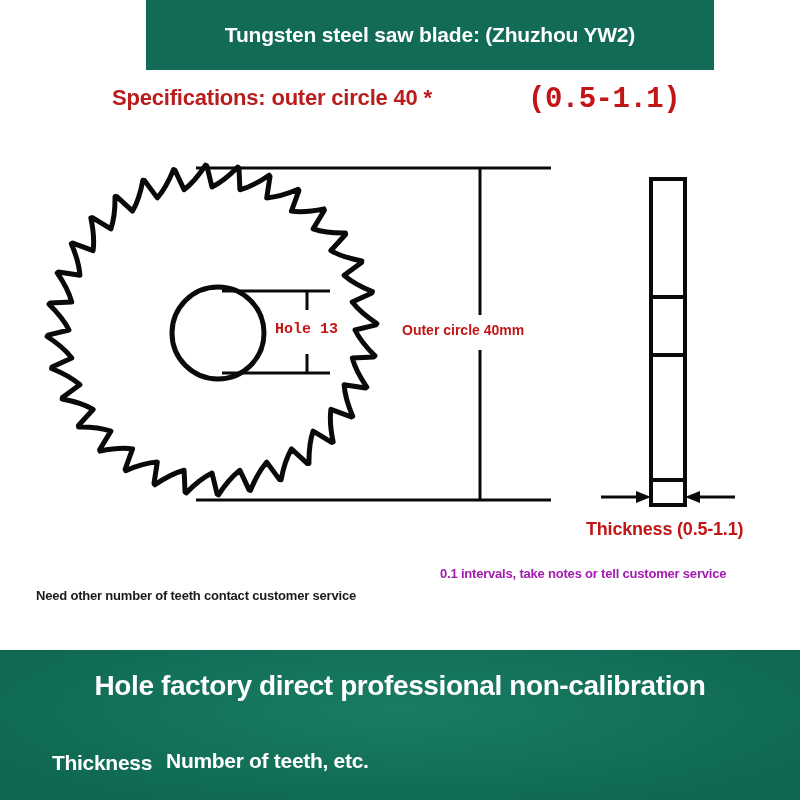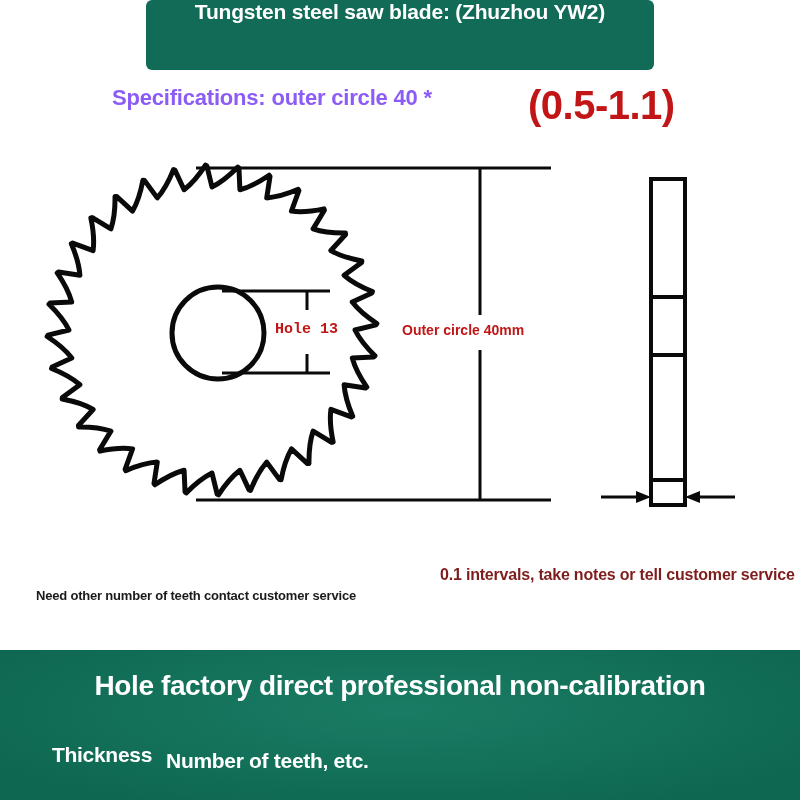--- a/index.html
+++ b/index.html
@@ -18,57 +18,57 @@
     width: 800px;
     height: 800px;
     background: #ffffff;
   }
 
   
   .top-banner {
     position: absolute;
     left: 146px;
     top: 0px;
-    width: 508px;
+    width: 568px;
     height: 70px;
     background: #116b56;
     display: flex;
+    align-items: center;
     justify-content: center;
     box-sizing: border-box;
-    border-radius: 6px;
   }
   .top-banner-text {
     color: #ffffff;
     font-size: 21px;
     font-weight: bold;
     letter-spacing: -0.2px;
     white-space: nowrap;
   }
 
   
   .spec-block {
     position: absolute;
     left: 112px;
     top: 84px;
     width: 420px;
   }
   .spec-line {
-    color: #8b5cf6;
+    color: #b91c1c;
     font-size: 22px;
     font-weight: bold;
     line-height: 1.26;
     letter-spacing: -0.2px;
   }
   .thickness-range {
     position: absolute;
     left: 528px;
     top: 83px;
     color: #c21616;
-    font-family: Liberation Sans, sans-serif;
-    font-size: 40px;
+    font-family: Liberation Mono, monospace;
+    font-size: 29px;
     font-weight: bold;
     letter-spacing: -0.5px;
     white-space: nowrap;
   }
 
   
   .drawing {
     position: absolute;
     left: 0px;
     top: 150px;
@@ -132,22 +132,22 @@
     color: #1a1a1a;
     font-size: 13px;
     font-weight: bold;
     letter-spacing: -0.2px;
     white-space: nowrap;
   }
   .note-thickness {
     position: absolute;
     left: 440px;
     top: 566px;
-    color: #7f1d1d;
-    font-size: 16px;
+    color: #a21caf;
+    font-size: 13px;
     font-weight: bold;
     letter-spacing: -0.2px;
     white-space: nowrap;
   }
 
   
   .bottom-banner {
     position: absolute;
     left: 0px;
     top: 650px;
@@ -178,21 +178,21 @@
     gap: 14px;
   }
   .promo-item {
     color: #ffffff;
     font-size: 21px;
     font-weight: bold;
     letter-spacing: -0.3px;
     white-space: nowrap;
   }
   .promo-item.d1 { margin-top: 17px; }
-  .promo-item.d2 { margin-top: 7px; }
+  .promo-item.d2 { margin-top: 15px; }
   .promo-item.d3 {
     white-space: normal;
     width: 235px;
     line-height: 1.12;
     margin-top: 13px;
   }
 </style>
 </head>
 <body>
 
@@ -238,20 +238,21 @@
       <line x1="601" y1="347" x2="645" y2="347" stroke="#0a0a0a" stroke-width="3"></line>
       <polygon points="651,347 636,341 636,353" fill="#0a0a0a"></polygon>
       <line x1="691" y1="347" x2="735" y2="347" stroke="#0a0a0a" stroke-width="3"></line>
       <polygon points="685,347 700,341 700,353" fill="#0a0a0a"></polygon>
     </svg>
 
     <span class="label-hole" style="top:170px;">Hole 13</span>
     <span class="label-outer" style="top:171px;">Outer circle 40mm</span>
   </div>
 
+  <div class="cap-thickness">Thickness (0.5-1.1)</div>
   <div class="note-teeth">Need other number of teeth contact customer service</div>
   <div class="note-thickness">0.1 intervals, take notes or tell customer service</div>
 
   <div class="bottom-banner">
     <div class="promo-headline">Hole factory direct professional non-calibration</div>
     <div class="promo-row">
       <span class="promo-item d2">Thickness</span>
       <span class="promo-item d3">Number of teeth, etc.</span>
     </div>
   </div>

